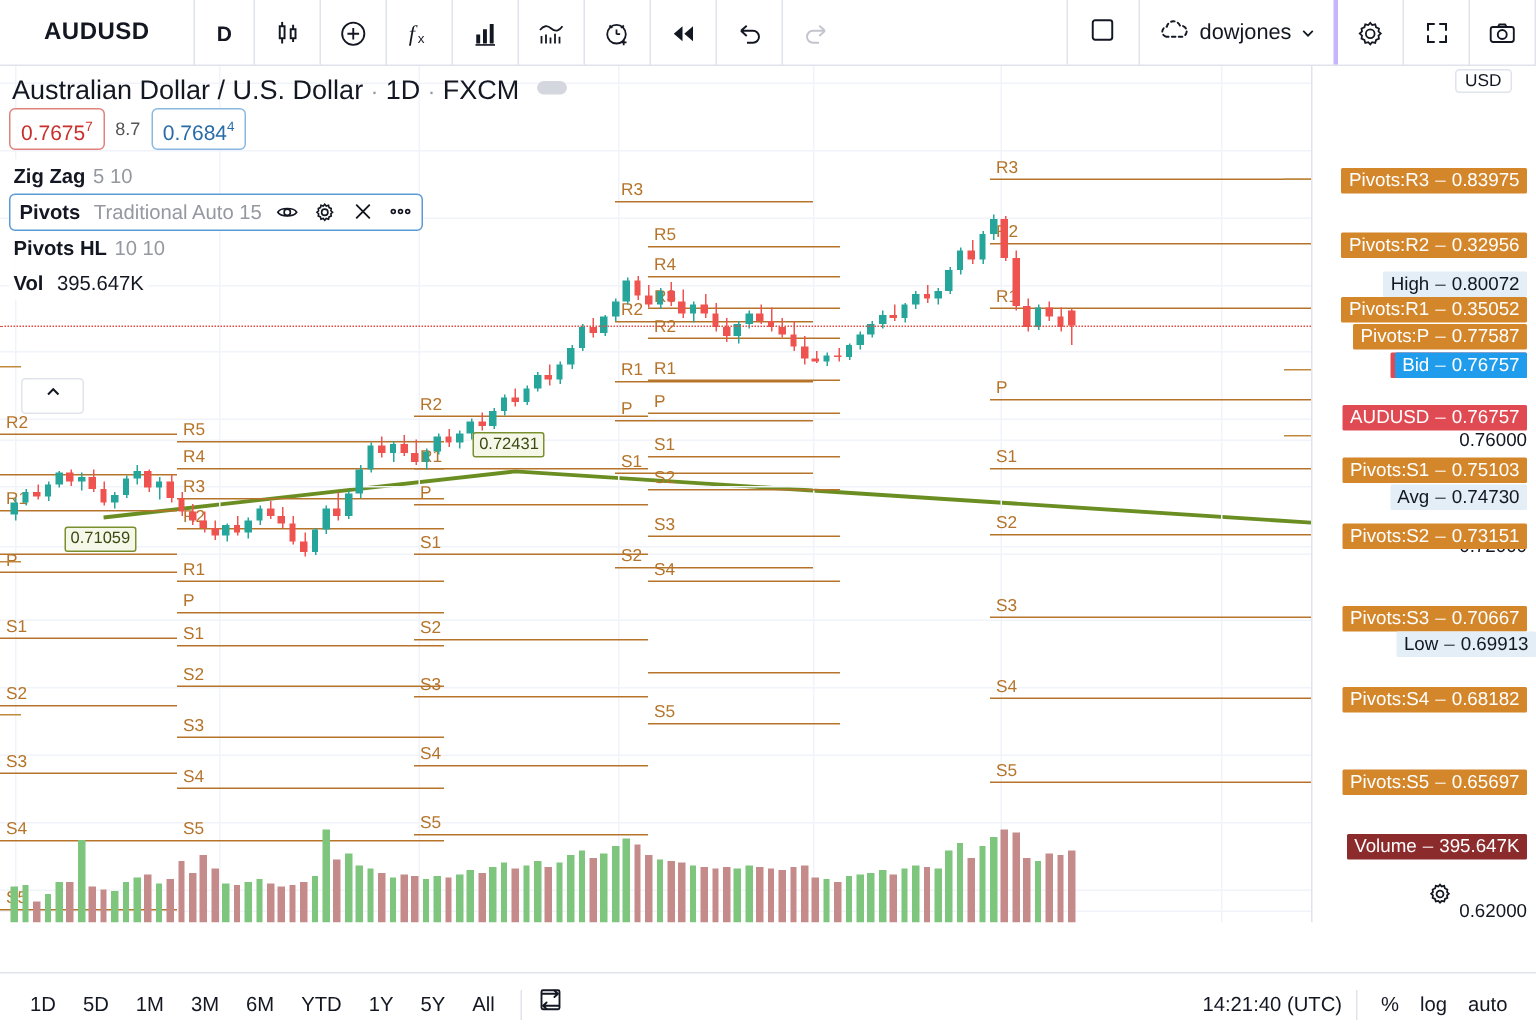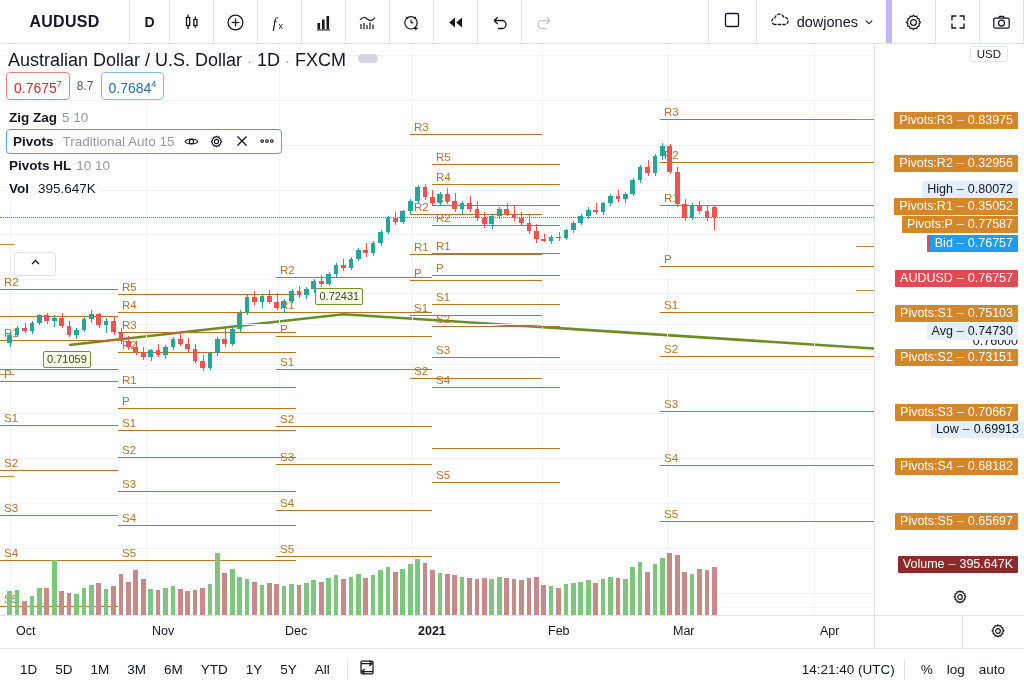--- a/index.html
+++ b/index.html
@@ -25,21 +25,21 @@
   .tb-symbol { width:130px; font-size:16px; font-weight:bold; letter-spacing:.3px; }
   .tb-int { width:40px; font-size:14px; font-weight:600; }
   .tb-icon { width:44px; }
   .tb-icon svg { display:block; }
   .tb-noborder { border-right:none; }
   .tb-spacer { flex:1 1 auto; border-right:1px solid #e0e3eb; }
   .tb-right { display:flex; align-items:stretch; }
   .tb-layout { width:48px; }
   .tb-dowjones {
     display:flex; align-items:center; gap:6px; padding:0 12px;
-    border-right:6px solid #c4b5fd; font-size:14px; color:#131722;
+    border-right:3px solid #c4b5fd; font-size:14px; color:#131722;
     cursor:pointer;
   }
   .tb-dowjones .cname { font-size:14.5px; }
   .tb-publish {
     background:#2196f3; color:#fff; font-size:15px;
     display:flex; align-items:center; justify-content:center;
     width:94px; cursor:pointer;
   }
   .chev { width:10px; height:10px; }
 
@@ -114,21 +114,21 @@
   .leg-ic { width:16px; height:16px; display:flex; align-items:center; justify-content:center; cursor:pointer; }
   .collapse-btn {
     position:absolute; left:14px; top:208px; width:42px; height:24px;
     border:1px solid #e0e3eb; background:#fff; border-radius:3px;
     display:flex; align-items:center; justify-content:center; cursor:pointer;
   }
 
   
   .ax-tick {
     position:absolute; right:6px; font-size:12.5px; color:#131722;
-    line-height:16px; white-space:nowrap;margin-top:48px;
+    line-height:16px; white-space:nowrap;
   }
   .ax-pill {
     position:absolute; left:0; height:17px; display:flex; align-items:center;
     font-size:12.5px; color:#fff; white-space:nowrap; padding:0 5px 0 5px;
     line-height:17px; border-radius:1px;
   }
   .ax-pill.orange { background:#d4862a; }
   .ax-pill.red    { background:#e04a52; }
   .ax-pill.blue   { background:#1f9ceb; }
   .ax-pill.darkred{ background:#8c2b2b; }
@@ -931,37 +931,20 @@
           <span class="num">0.65697</span>
         </div>
         <div class="ax-pill darkred" style="top: 512px; right: 6px; left: auto;">
           <span class="lab">Volume</span>
           <span class="dash">–</span>
           <span class="num">395.647K</span>
         </div>
       </div>
   </div>
 
-  <div class="time-axis" id="time-axis">
-    <div class="t-sep" style="left:874px;"></div>
-    <div class="t-sep" style="left:962px;"></div>
-    <div style="position:absolute;right:18px;top:7px;cursor:pointer;">
-      <svg width="16" height="16" viewBox="0 0 16 16" fill="none" stroke="#131722" stroke-width="1.2">
-        <circle cx="8" cy="8" r="2.3"></circle>
-        <path d="M8 1.8 l1.1 1.2 1.7 -.4 .5 1.7 1.6 .7 -.2 1.7 1.2 1.1 -1.2 1.1 .2 1.7 -1.6 .7 -.5 1.7 -1.7 -.4 -1.1 1.2 -1.1 -1.2 -1.7 .4 -.5 -1.7 -1.6 -.7 .2 -1.7 -1.2 -1.1 1.2 -1.1 -.2 -1.7 1.6 -.7 .5 -1.7 1.7 .4 z"></path>
-      </svg>
-    </div>
-  <div class="t-lbl" style="left: 16px;">Oct</div>
-      <div class="t-lbl" style="left: 152px;">Nov</div>
-      <div class="t-lbl" style="left: 285px;">Dec</div>
-      <div class="t-lbl bold" style="left: 418px;">2021</div>
-      <div class="t-lbl" style="left: 548px;">Feb</div>
-      <div class="t-lbl" style="left: 673px;">Mar</div>
-      <div class="t-lbl" style="left: 820px;">Apr</div>
-    </div>
 
   <div class="bottom">
     <div id="range-group" style="display:flex;align-items:center;">
         <div class="rng">1D</div>
         <div class="rng">5D</div>
         <div class="rng">1M</div>
         <div class="rng">3M</div>
         <div class="rng">6M</div>
         <div class="rng">YTD</div>
         <div class="rng">1Y</div>

